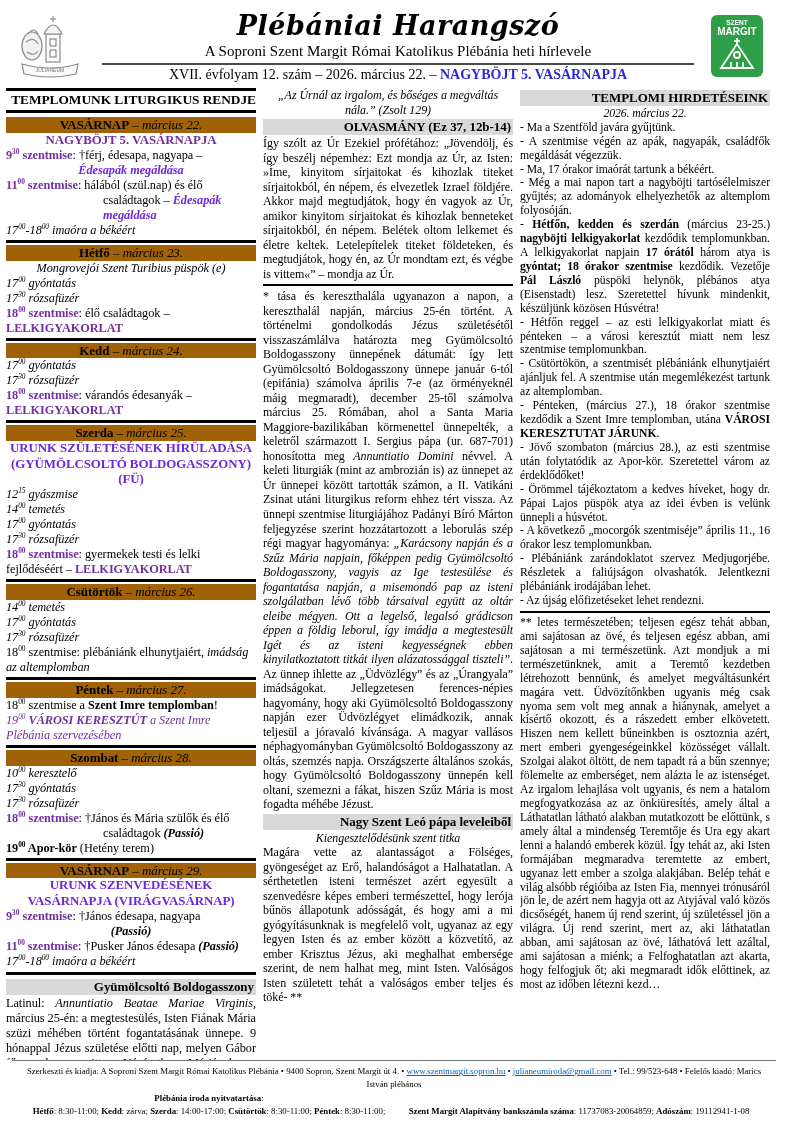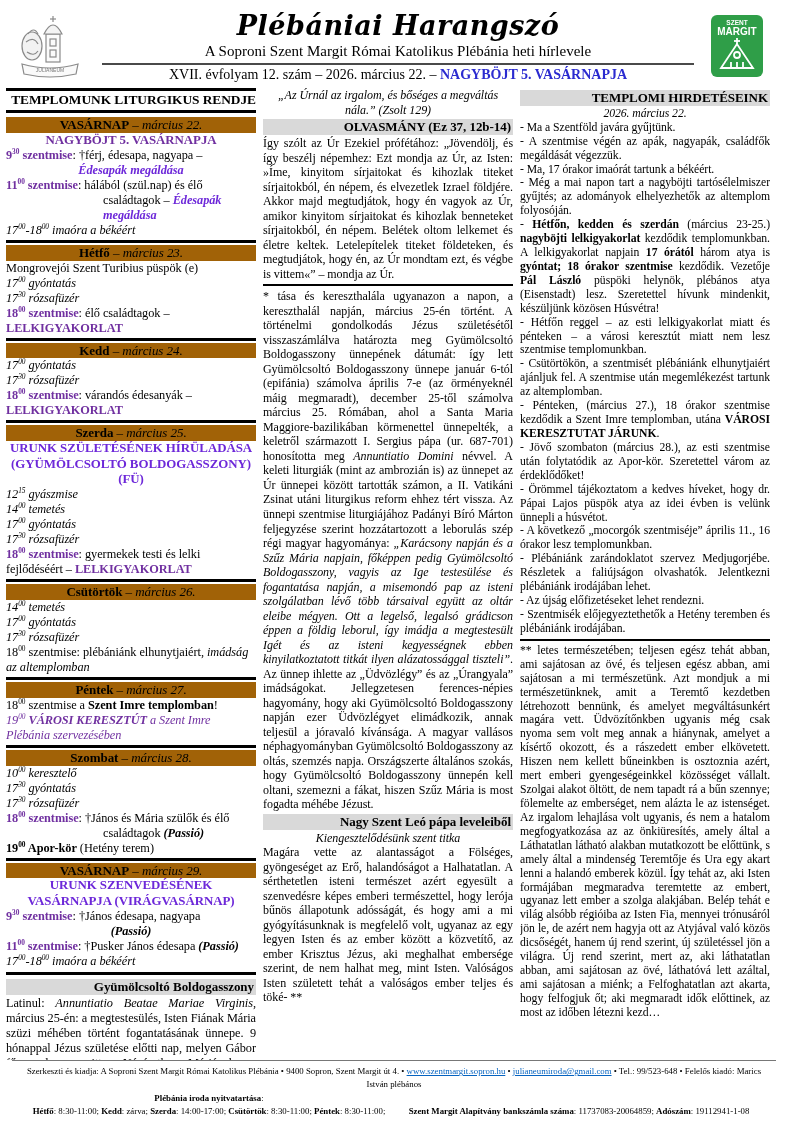--- a/index.html
+++ b/index.html
@@ -28,21 +28,21 @@
   .u{color:#0563c1;text-decoration:underline;cursor:pointer}
   .bl{color:#2b2bd0}
   .sup{vertical-align:super;font-size:.6em;line-height:0;}
   .bold{font-weight:bold}
 
   .lit-title{border-top:3px solid #000;border-bottom:3px solid #000;text-align:right;font-weight:bold;font-size:13.4px;padding:1px 0;margin:0 0 1px;}
   .day{margin-top:2px;padding-top:1px;}
   .day + .day, .article{border-top:3px solid #000;}
   .day-hdr{background:#a16207;text-align:center;font-size:13px;padding:0 2px;margin-top:1px;}
   .feast{text-align:center;font-size:12.9px;line-height:1.18;}
-  .day-sub{}
+  .day-sub{text-align:center;font-style:italic;}
   .ln{text-align:left;}
   .ln.center{text-align:center;}
   .ln.it{font-style:italic;}
   .ln.hang{padding-left:97px;text-indent:-97px;}
 
   .article{margin-top:3px;padding-top:2px;}
   .gray-hdr{background:#d9d9d9;text-align:right;font-size:13px;margin:2px 0 1px;padding:0 2px;}
   .quote{text-align:center;margin:0 0 2px;}
   .center-it{text-align:center;font-style:italic;margin:0;}
   .just{text-align:justify;margin:0;}
@@ -199,21 +199,20 @@
           <p class="just ann"><span>- Még a mai napon tart a nagyböjti tartósélelmiszer gyűjtés; az adományok elhelyezhetők az altemplom folyosóján.</span></p>
           <p class="just ann"><span>- </span><span class="b">Hétfőn, kedden és szerdán</span><span> (március 23-25.) </span><span class="b">nagyböjti lelkigyakorlat</span><span> kezdődik templomunkban. A lelkigyakorlat napjain </span><span class="b">17 órától</span><span> három atya is </span><span class="b">gyóntat; 18 órakor szentmise</span><span> kezdődik. Vezetője </span><span class="b">Pál László</span><span> püspöki helynök, plébános atya (Eisenstadt) lesz. Szeretettel hívunk mindenkit, készüljünk közösen Húsvétra!</span></p>
           <p class="just ann"><span>- Hétfőn reggel – az esti lelkigyakorlat miatt és pénteken – a városi keresztút miatt nem lesz szentmise templomunkban.</span></p>
           <p class="just ann"><span>- Csütörtökön, a szentmisét plébániánk elhunytjaiért ajánljuk fel. A szentmise után megemlékezést tartunk az altemplomban.</span></p>
           <p class="just ann"><span>- Pénteken, (március 27.), 18 órakor szentmise kezdődik a Szent Imre templomban, utána </span><span class="b">VÁROSI KERESZTUTAT JÁRUNK</span><span>.</span></p>
           <p class="just ann"><span>- Jövő szombaton (március 28.), az esti szentmise után folytatódik az Apor-kör. Szeretettel várom az érdeklődőket!</span></p>
           <p class="just ann"><span>- Örömmel tájékoztatom a kedves híveket, hogy dr. Pápai Lajos püspök atya az idei évben is velünk ünnepli a húsvétot.</span></p>
           <p class="just ann"><span>- A következő „mocorgók szentmiséje” április 11., 16 órakor lesz templomunkban.</span></p>
           <p class="just ann"><span>- Plébániánk zarándoklatot szervez Medjugorjébe. Részletek a faliújságon olvashatók. Jelentkezni plébániánk irodájában lehet.</span></p>
           <p class="just ann"><span>- Az újság előfizetéseket lehet rendezni.</span></p>
-          <p class="just ann"><span>- Szentmisék előjegyeztethetők a Hetény teremben és plébániánk irodájában.</span></p>
         </div>
       <hr class="thick">
       <p class="just"><span>** letes természetében; teljesen egész tehát abban, ami sajátosan az övé, és teljesen egész abban, ami sajátosan a mi természetünk. Azt mondjuk a mi természetünknek, amit a Teremtő kezdetben létrehozott bennünk, és amelyet megváltásunkért magára vett. Üdvözítőnkben ugyanis még csak nyoma sem volt meg annak a hiánynak, amelyet a kísértő okozott, és a rászedett ember elkövetett. Hiszen nem kellett bűneinkben is osztoznia azért, mert emberi gyengeségeinkkel közösséget vállalt. Szolgai alakot öltött, de nem tapadt rá a bűn szennye; fölemelte az emberséget, nem alázta le az istenséget. Az irgalom lehajlása volt ugyanis, és nem a hatalom megfogyatkozása az az önkiüresítés, amely által a Láthatatlan látható alakban mutatkozott be előttünk, s amely által a mindenség Teremtője és Ura egy akart lenni a halandó emberek közül. Így tehát az, aki Isten formájában megmaradva teremtette az embert, ugyanaz lett ember a szolga alakjában. Belép tehát e világ alsóbb régióiba az Isten Fia, mennyei trónusáról jön le, de azért nem hagyja ott az Atyjával való közös dicsőségét, hanem új rend szerint, új születéssel jön a világra. Új rend szerint, mert az, aki láthatatlan abban, ami sajátosan az övé, láthatóvá lett azáltal, ami sajátosan a miénk; a Felfoghatatlan azt akarta, hogy felfogjuk őt; aki megmaradt idők előttinek, az most az időben létezni kezd…</span></p>
     </section>
 
   </main>
 
   <footer>
     <div class="f1"><span>Szerkeszti és kiadja: A Soproni Szent Margit Római Katolikus Plébánia • 9400 Sopron, Szent Margit út 4. • </span><span class="u">www.szentmargit.sopron.hu</span><span> • </span><span class="u">julianeumiroda@gmail.com</span><span> • Tel.: 99/523-648 • Felelős kiadó: Marics István plébános</span></div>
     <div class="frow">

